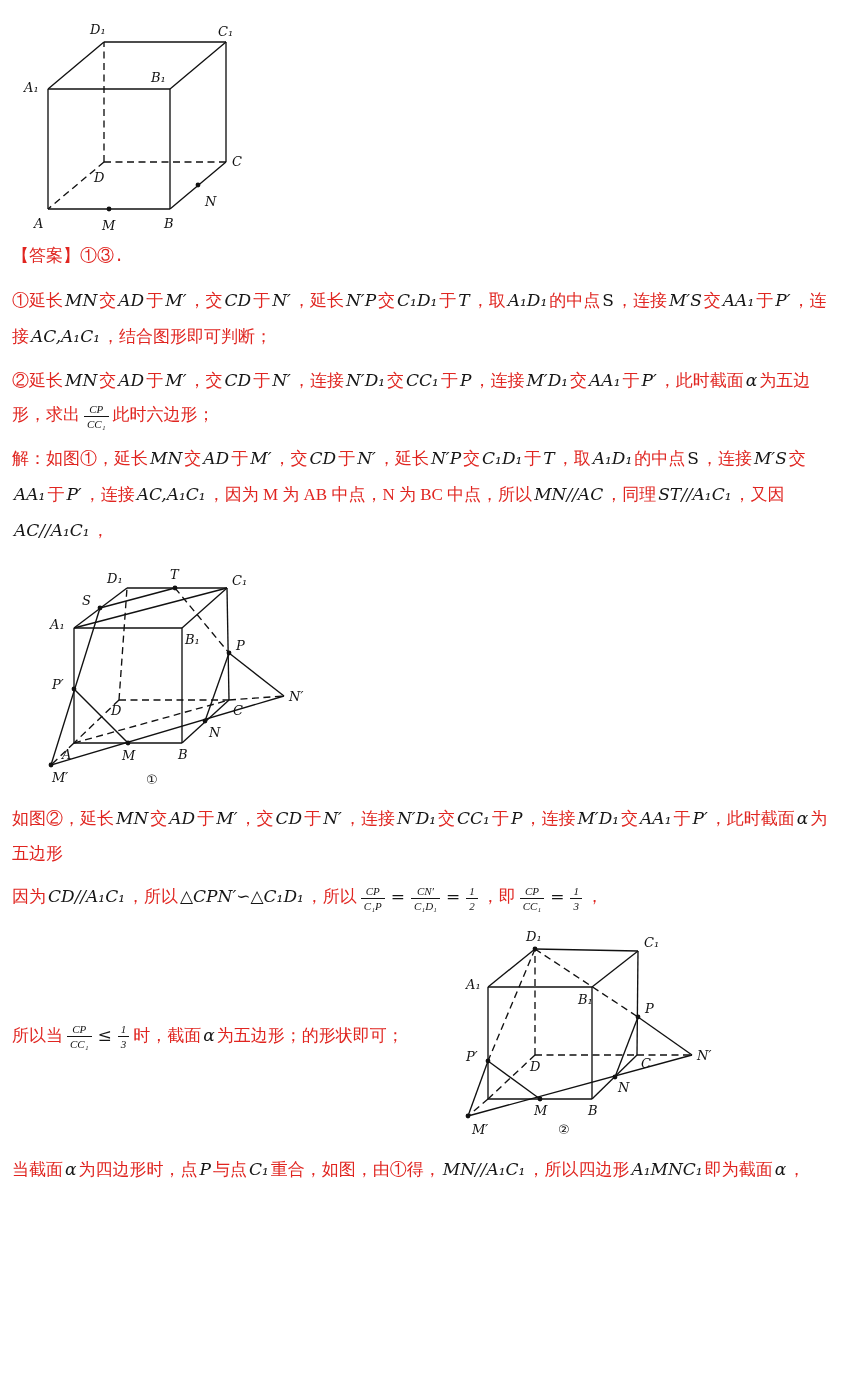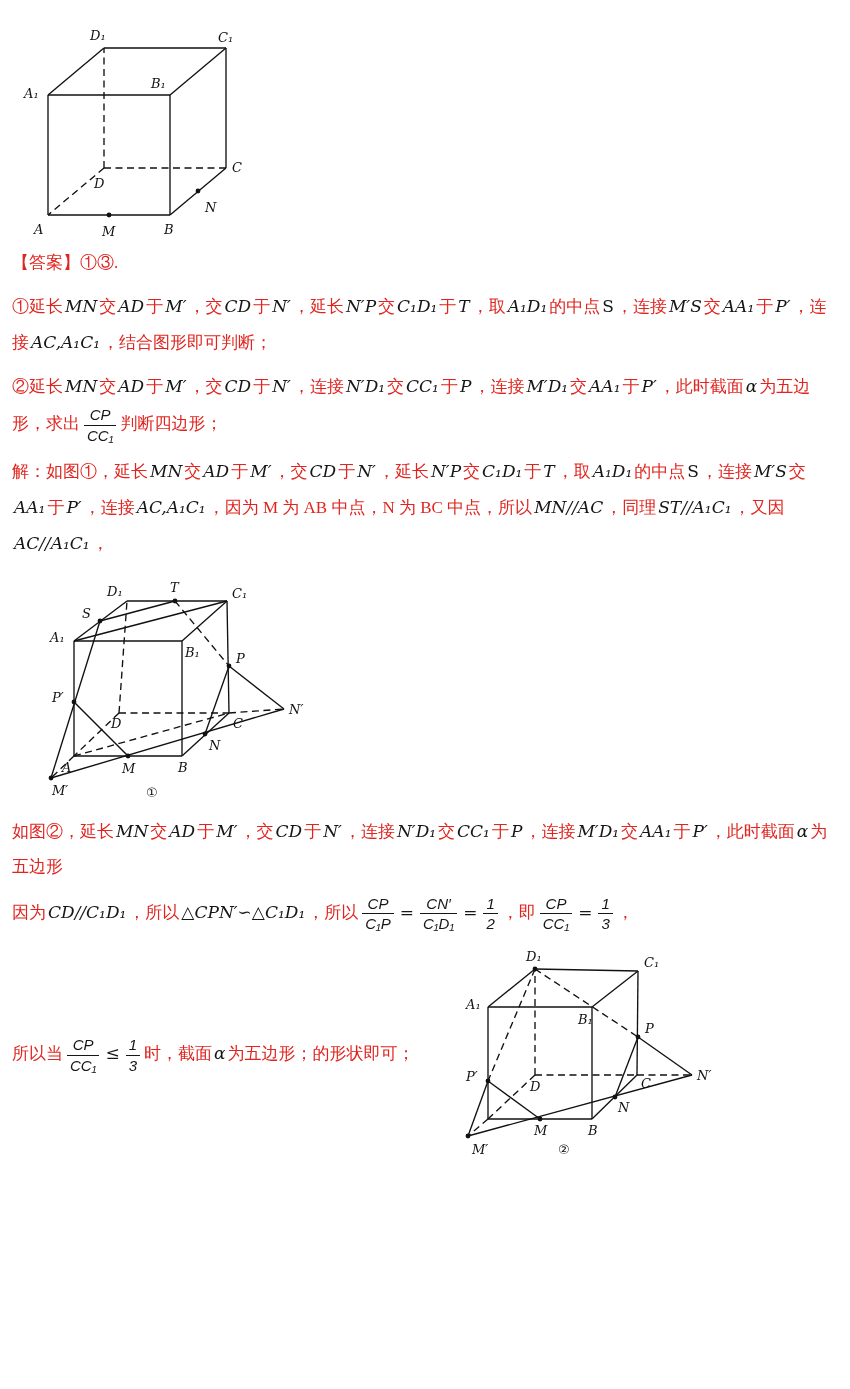--- a/index.html
+++ b/index.html
@@ -1,26 +1,26 @@
 <!DOCTYPE html>
 <html style="--red: #e02520; --ink: #161616;"><head>
 <meta charset="utf-8">
 <style>
   :root{ --red:#e02520; --ink:#161616; }
   html,body{margin:0;padding:0;background:#ffffff;}
   body{width:850px;font-family:"Liberation Serif","DejaVu Serif",serif;color:var(--ink);}
-  .page{width:850px;height:1389px;box-sizing:border-box;padding:18px 12px 10px 12px;overflow:hidden;}
+  .page{width:850px;height:1389px;box-sizing:border-box;padding:12px 12px 10px 12px;overflow:hidden;}
   .fig-main{margin:2px 0 4px 6px;}
   .para{font-size:17px;line-height:2.05;margin:8px 0 0 0;}
-  .hdr{margin:4px 0 0 0;}
+  .hdr{margin:4px 0 0 0;font-family:Liberation Mono, monospace;}
   .t-r{color:var(--red);}
   .t-m{font-family:"DejaVu Serif",serif;font-style:italic;padding:0 2px;color:var(--ink);}
   .t-mu{font-family:"DejaVu Serif",serif;padding:0 2px;color:var(--ink);}
   .frac{display:inline-flex;flex-direction:column;align-items:center;vertical-align:middle;
-        font-family:Liberation Sans, sans-serif;font-style:italic;font-size:15px;line-height:1.3;
+        font-family:Liberation Serif, serif;font-style:italic;font-size:11px;line-height:1.3;
         margin:1px 4px;color:var(--ink);}
   .frac .num{padding:0 3px;}
   .frac .den{border-top:1.4px solid var(--ink);padding:0 3px;}
   .figrow{display:flex;align-items:center;margin:4px 0 0 0;}
   .note{flex:0 0 296px;}
   .note2{flex:0 0 418px;}
   .figbox svg{display:block;}
   svg line{stroke:#111;stroke-width:1.35;}
   svg line.dash{stroke-dasharray:7 4.5;}
   .vlabel{font-family:"DejaVu Serif",serif;font-style:italic;font-size:13px;fill:#111;}
@@ -59,21 +59,21 @@
         <text x="146" y="214" class="vlabel">B</text>
       </svg>
     </div>
 
   <p class="para hdr"><span class="t-r">【答案】①③.</span></p>
 
   <p class="para"><span class="t-r">①延长</span><span class="t-m">MN</span><span class="t-r">交</span><span class="t-m">AD</span><span class="t-r">于</span><span class="t-m">M′</span><span class="t-r">，交</span><span class="t-m">CD</span><span class="t-r">于</span><span class="t-m">N′</span><span class="t-r">，延长</span><span class="t-m">N′P</span><span class="t-r">交</span><span class="t-m">C₁D₁</span><span class="t-r">于</span><span class="t-m">T</span><span class="t-r">，取</span><span class="t-m">A₁D₁</span><span class="t-r">的中点</span><span class="t-mu">S</span><span class="t-r">，连接</span><span class="t-m">M′S</span><span class="t-r">交</span><span class="t-m">AA₁</span><span class="t-r">于</span><span class="t-m">P′</span><span class="t-r">，连接</span><span class="t-m">AC,A₁C₁</span><span class="t-r">，结合图形即可判断；</span></p>
   <p class="para"><span class="t-r">②延长</span><span class="t-m">MN</span><span class="t-r">交</span><span class="t-m">AD</span><span class="t-r">于</span><span class="t-m">M′</span><span class="t-r">，交</span><span class="t-m">CD</span><span class="t-r">于</span><span class="t-m">N′</span><span class="t-r">，连接</span><span class="t-m">N′D₁</span><span class="t-r">交</span><span class="t-m">CC₁</span><span class="t-r">于</span><span class="t-m">P</span><span class="t-r">，连接</span><span class="t-m">M′D₁</span><span class="t-r">交</span><span class="t-m">AA₁</span><span class="t-r">于</span><span class="t-m">P′</span><span class="t-r">，此时截面</span><span class="t-m">α</span><span class="t-r">为五边形，求出</span><span class="frac">
         <span class="num">CP</span>
         <span class="den">CC₁</span>
-      </span><span class="t-r">判断四边形；</span></p>
+      </span><span class="t-r">此时六边形；</span></p>
 
 
   <p class="para"><span class="t-r">解：如图①，延长</span><span class="t-m">MN</span><span class="t-r">交</span><span class="t-m">AD</span><span class="t-r">于</span><span class="t-m">M′</span><span class="t-r">，交</span><span class="t-m">CD</span><span class="t-r">于</span><span class="t-m">N′</span><span class="t-r">，延长</span><span class="t-m">N′P</span><span class="t-r">交</span><span class="t-m">C₁D₁</span><span class="t-r">于</span><span class="t-m">T</span><span class="t-r">，取</span><span class="t-m">A₁D₁</span><span class="t-r">的中点</span><span class="t-mu">S</span><span class="t-r">，连接</span><span class="t-m">M′S</span><span class="t-r">交</span><span class="t-m">AA₁</span><span class="t-r">于</span><span class="t-m">P′</span><span class="t-r">，连接</span><span class="t-m">AC,A₁C₁</span><span class="t-r">，因为 M 为 AB 中点，N 为 BC 中点，所以</span><span class="t-m">MN//AC</span><span class="t-r">，同理</span><span class="t-m">ST//A₁C₁</span><span class="t-r">，又因</span><span class="t-m">AC//A₁C₁</span><span class="t-r">，</span></p>
 
   <div class="figrow">
     <div class="fig figbox">
         <svg width="305" height="240" viewBox="0 0 305 240">
           <line x1="62" y1="190" x2="170" y2="190"></line>
           <line x1="62" y1="190" x2="62" y2="75"></line>
           <line x1="170" y1="190" x2="170" y2="75"></line>
@@ -119,21 +119,21 @@
           <text x="50" y="206" class="vlabel">A</text>
           <text x="110" y="207" class="vlabel">M</text>
           <text x="166" y="206" class="vlabel">B</text>
           <text x="40" y="229" class="vlabel">M′</text>
           <text x="134" y="231" class="cap">①</text>
         </svg>
       </div>
   </div>
 
   <p class="para"><span class="t-r">如图②，延长</span><span class="t-m">MN</span><span class="t-r">交</span><span class="t-m">AD</span><span class="t-r">于</span><span class="t-m">M′</span><span class="t-r">，交</span><span class="t-m">CD</span><span class="t-r">于</span><span class="t-m">N′</span><span class="t-r">，连接</span><span class="t-m">N′D₁</span><span class="t-r">交</span><span class="t-m">CC₁</span><span class="t-r">于</span><span class="t-m">P</span><span class="t-r">，连接</span><span class="t-m">M′D₁</span><span class="t-r">交</span><span class="t-m">AA₁</span><span class="t-r">于</span><span class="t-m">P′</span><span class="t-r">，此时截面</span><span class="t-m">α</span><span class="t-r">为五边形</span></p>
-  <p class="para"><span class="t-r">因为</span><span class="t-m">CD//C₁D₁</span><span class="t-r">，所以</span><span class="t-m">△CPN′∽△C₁D₁</span><span class="t-r">，所以</span><span class="frac">
+  <p class="para"><span class="t-r">因为</span><span class="t-m">CD//A₁C₁</span><span class="t-r">，所以</span><span class="t-m">△CPN′∽△C₁D₁</span><span class="t-r">，所以</span><span class="frac">
         <span class="num">CP</span>
         <span class="den">C₁P</span>
       </span><span class="t-m">=</span><span class="frac">
         <span class="num">CN′</span>
         <span class="den">C₁D₁</span>
       </span><span class="t-m">=</span><span class="frac">
         <span class="num">1</span>
         <span class="den">2</span>
       </span><span class="t-r">，即</span><span class="frac">
         <span class="num">CP</span>
@@ -191,14 +191,15 @@
           <text x="267" y="141" class="vlabel">N′</text>
           <text x="188" y="173" class="vlabel">N</text>
           <text x="104" y="196" class="vlabel">M</text>
           <text x="158" y="196" class="vlabel">B</text>
           <text x="42" y="215" class="vlabel">M′</text>
           <text x="128" y="215" class="cap">②</text>
         </svg>
       </div>
   </div>
 
+  <p class="para"><span class="t-r">当截面</span><span class="t-m">α</span><span class="t-r">为四边形时，点</span><span class="t-m">P</span><span class="t-r">与点</span><span class="t-m">C₁</span><span class="t-r">重合，如图，由①得，</span><span class="t-m">MN//A₁C₁</span><span class="t-r">，所以四边形</span><span class="t-m">A₁MNC₁</span><span class="t-r">即为截面</span><span class="t-m">α</span><span class="t-r">，</span></p>
 
 </div>
 
 </body></html>

